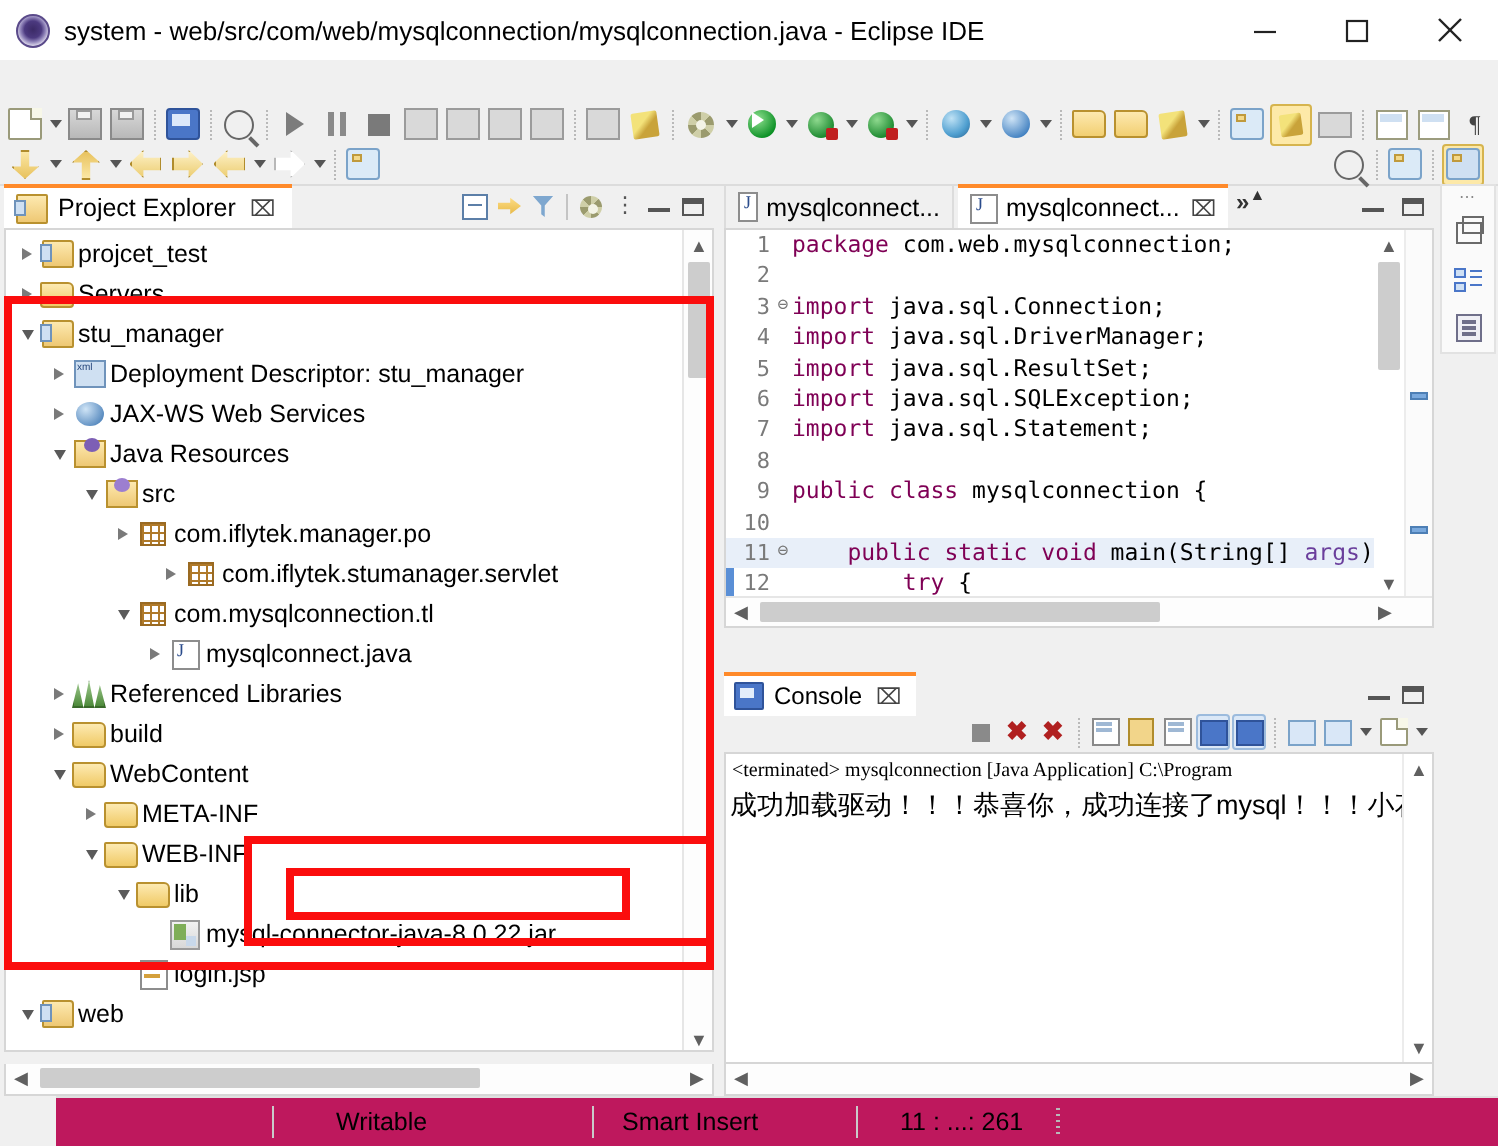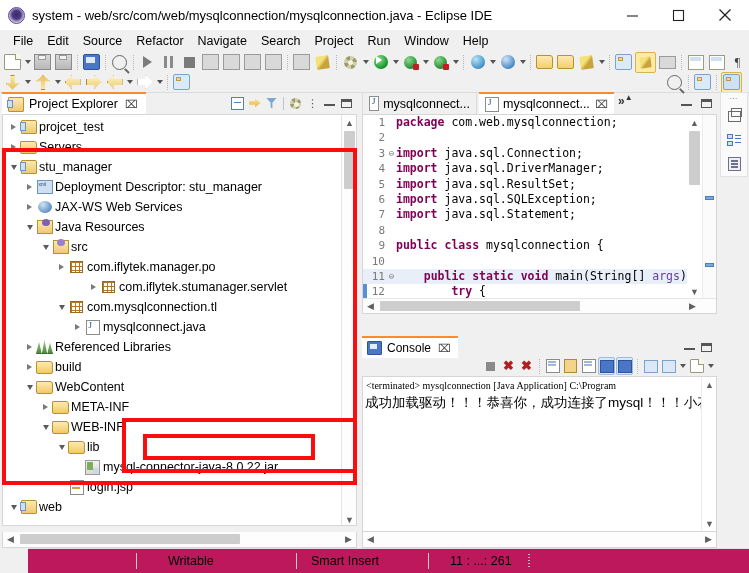--- a/index.html
+++ b/index.html
@@ -158,21 +158,21 @@
   .ed-chev{position:absolute;left:256px;top:1px;font-size:12px;color:#333;font-weight:bold;}
   .ed-chev small{font-size:8px;vertical-align:super;}
 
   .ed-body{position:absolute;left:0;top:22px;width:355px;height:200px;background:#fff;border:1px solid #d6d6d6;box-sizing:border-box;overflow:hidden;}
   .code{position:absolute;left:0;top:0;font-family:"DejaVu Sans Mono", monospace;font-size:11.5px;line-height:15.4px;}
   .cl{height:15.4px;display:flex;align-items:center;white-space:pre;}
   .cl.hl{background:#e8eff9;}
   .gutter{width:22px;text-align:right;color:#7a7a7a;padding-right:2px;flex:0 0 22px;font-size:11px;}
   .fold{width:9px;flex:0 0 9px;text-align:center;color:#777;font-size:9px;}
   .chg{position:absolute;left:0;width:4px;background:#5a8fd6;}
-  .kw{color:#7f0055;font-weight:bold;}
+  .kw{color:#7f0055;font-weight:normal;}
   .str{color:#2a00ff;}
   .ital{font-style:italic;}
   .param{color:#6a3e9c;}
   .ed-vscroll{position:absolute;right:14px;top:0;width:15px;height:184px;background:#fff;}
   .ed-ruler{position:absolute;right:0;top:0;width:14px;height:184px;background:#fbfbfb;border-left:1px solid #ececec;box-sizing:border-box;}
   .rmark{position:absolute;left:2px;width:9px;height:4px;background:#7aa9dd;border:1px solid #4d7fb5;box-sizing:border-box;}
   .ed-hscroll{position:absolute;left:0;bottom:0;width:353px;height:15px;background:#fdfdfd;border-top:1px solid #e6e6e6;box-sizing:border-box;}
 
   
   .console{position:absolute;left:362px;top:336px;width:355px;height:212px;}
@@ -241,32 +241,20 @@
       </div>
       <div class="win-btn close">
         <svg width="14" height="14" viewBox="0 0 14 14">
             <line x1="1.5" y1="1.5" x2="12.5" y2="12.5" stroke="#222" stroke-width="1.2"></line>
             <line x1="12.5" y1="1.5" x2="1.5" y2="12.5" stroke="#222" stroke-width="1.2"></line>
           </svg>
       </div>
     </div>
   </div>
 
-  <div class="menubar">
-    <div class="menu-item">File</div>
-    <div class="menu-item">Edit</div>
-    <div class="menu-item">Source</div>
-    <div class="menu-item">Refactor</div>
-    <div class="menu-item">Navigate</div>
-    <div class="menu-item">Search</div>
-    <div class="menu-item">Project</div>
-    <div class="menu-item">Run</div>
-    <div class="menu-item">Window</div>
-    <div class="menu-item">Help</div>
-  </div>
 
   <div class="toolbar">
     <div class="tb-row r1">
       <div class="tb-ico">
           <span class="ic ic-doc"></span>
         </div>
       <div class="tb-arrow"></div>
       <div class="tb-ico">
           <span class="ic ic-save"></span>
         </div>
@@ -496,21 +484,21 @@
             </span>
             <span class="tlabel">src</span>
           </div>
           <div class="trow" style="padding-left: 52px;">
             <span class="twist r"></span>
             <span class="ticon">
               <span class="i-pkg"></span>
             </span>
             <span class="tlabel">com.iflytek.manager.po</span>
           </div>
-          <div class="trow" style="padding-left: 44px; margin-left: 40px;">
+          <div class="trow" style="padding-left: 76px;">
             <span class="twist r"></span>
             <span class="ticon">
               <span class="i-pkg"></span>
             </span>
             <span class="tlabel">com.iflytek.stumanager.servlet</span>
           </div>
           <div class="trow" style="padding-left: 52px;">
             <span class="twist d"></span>
             <span class="ticon">
               <span class="i-pkg"></span>

